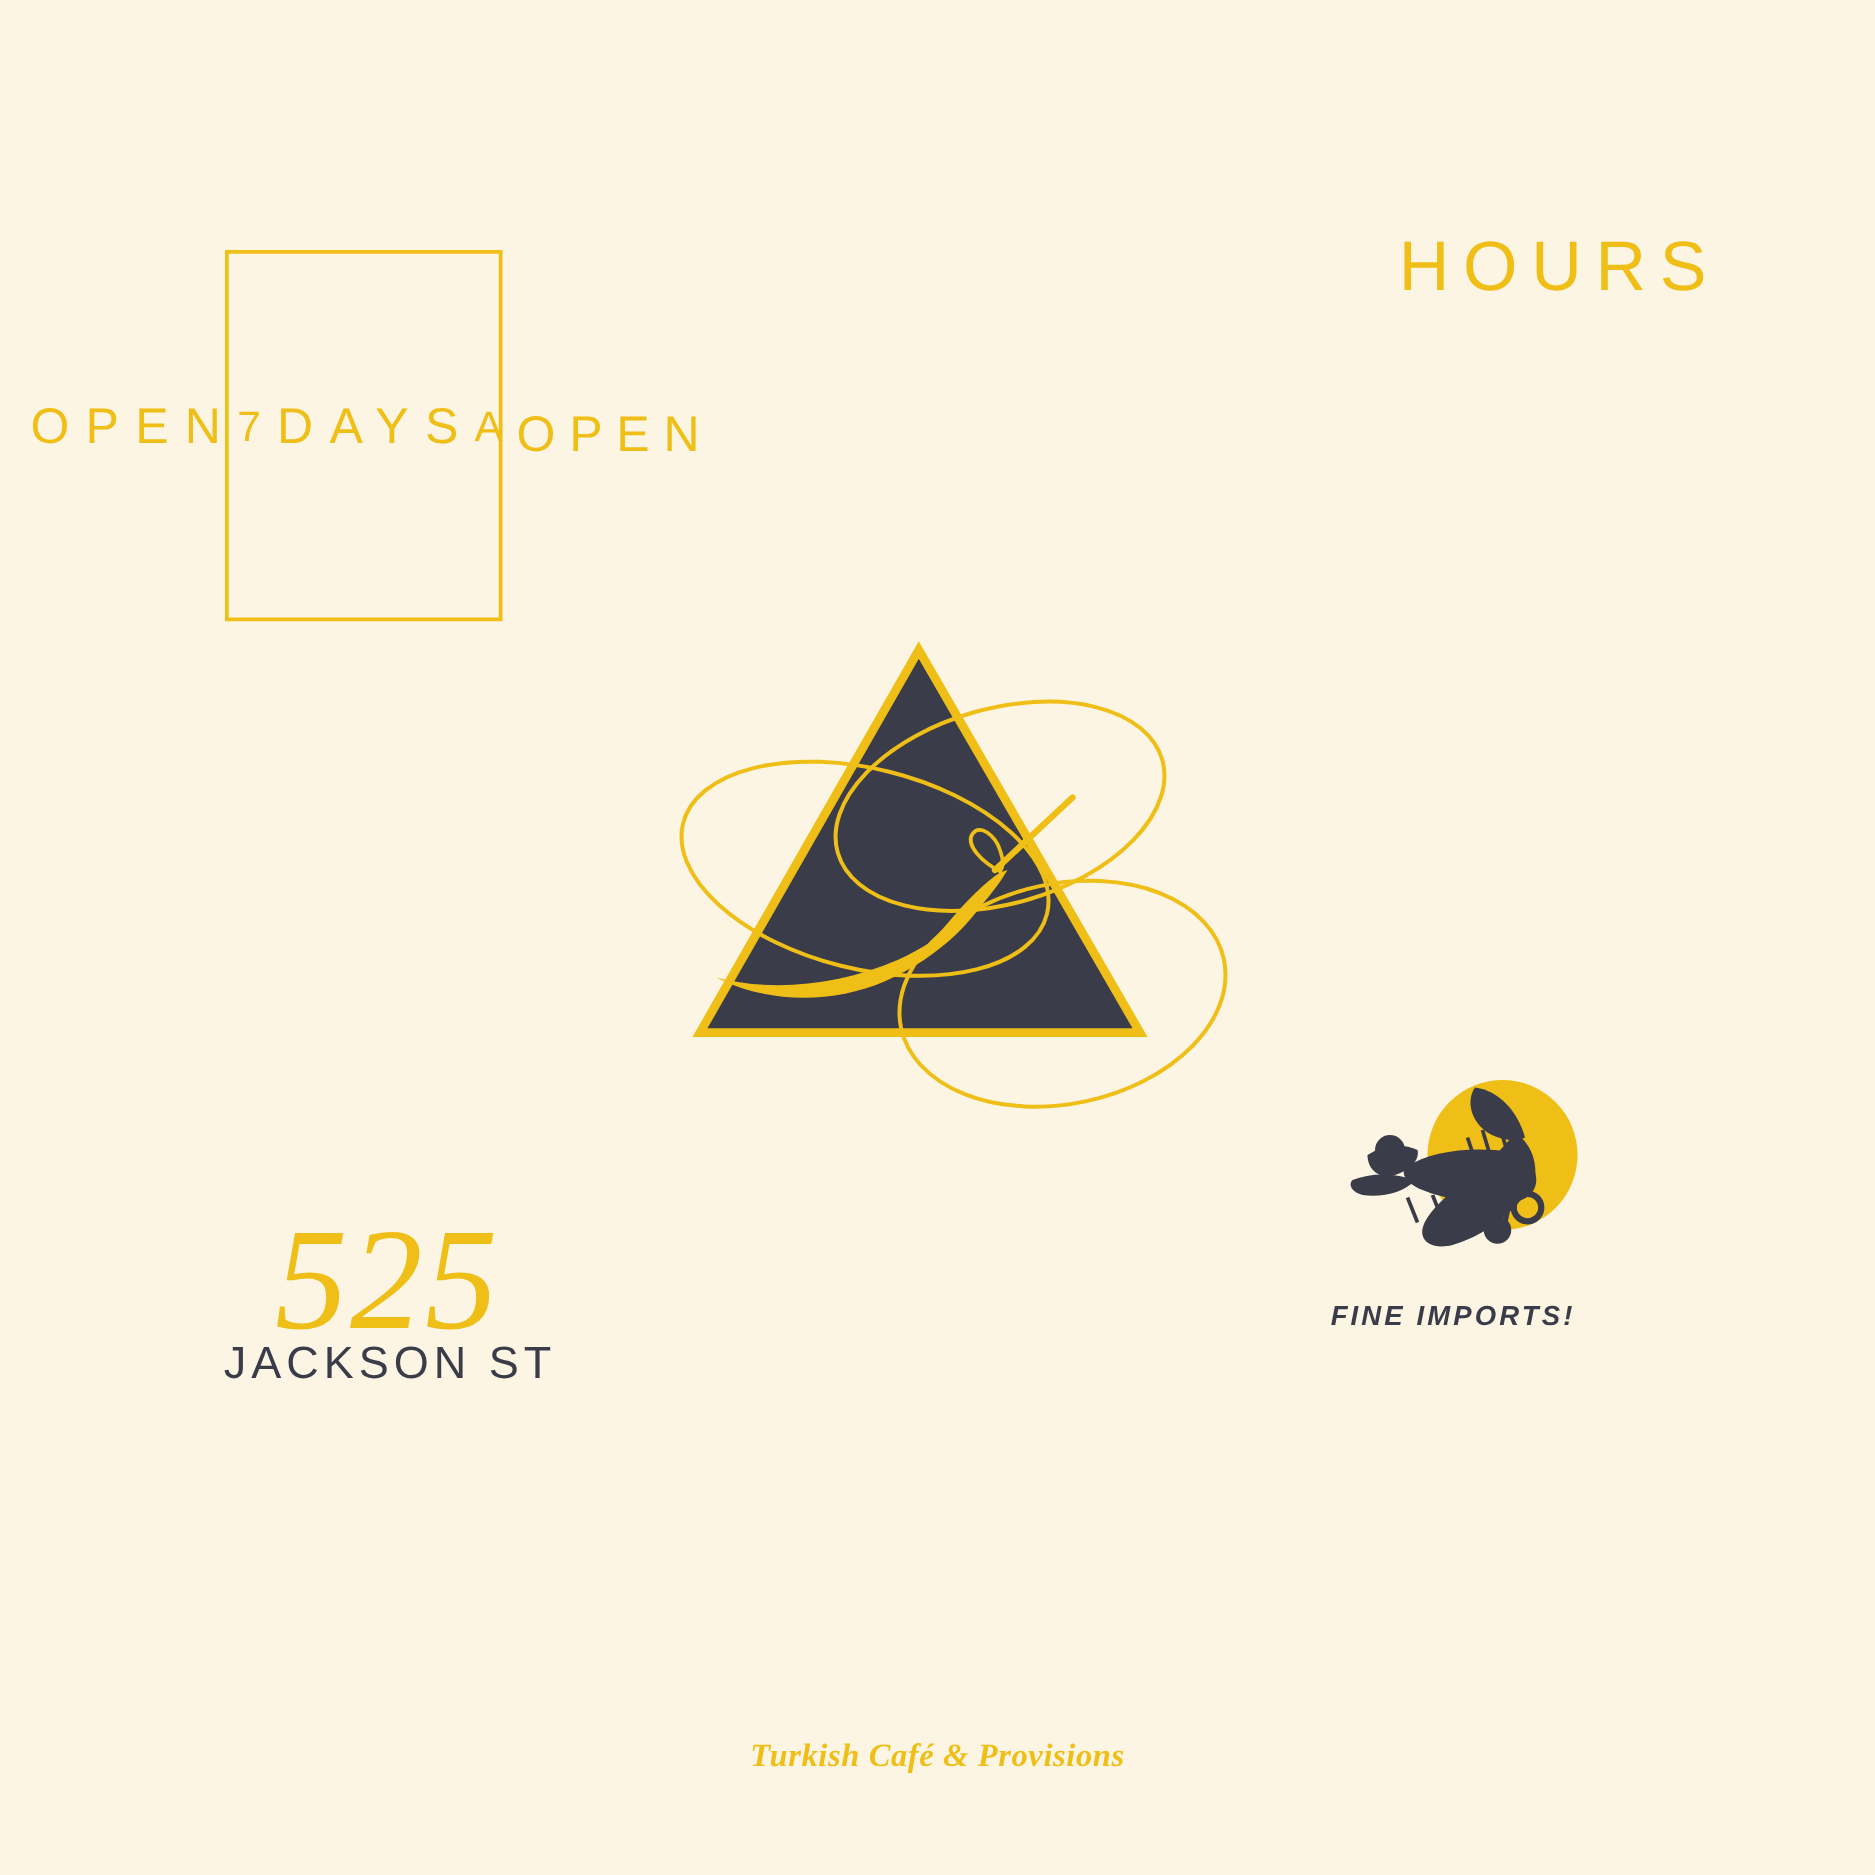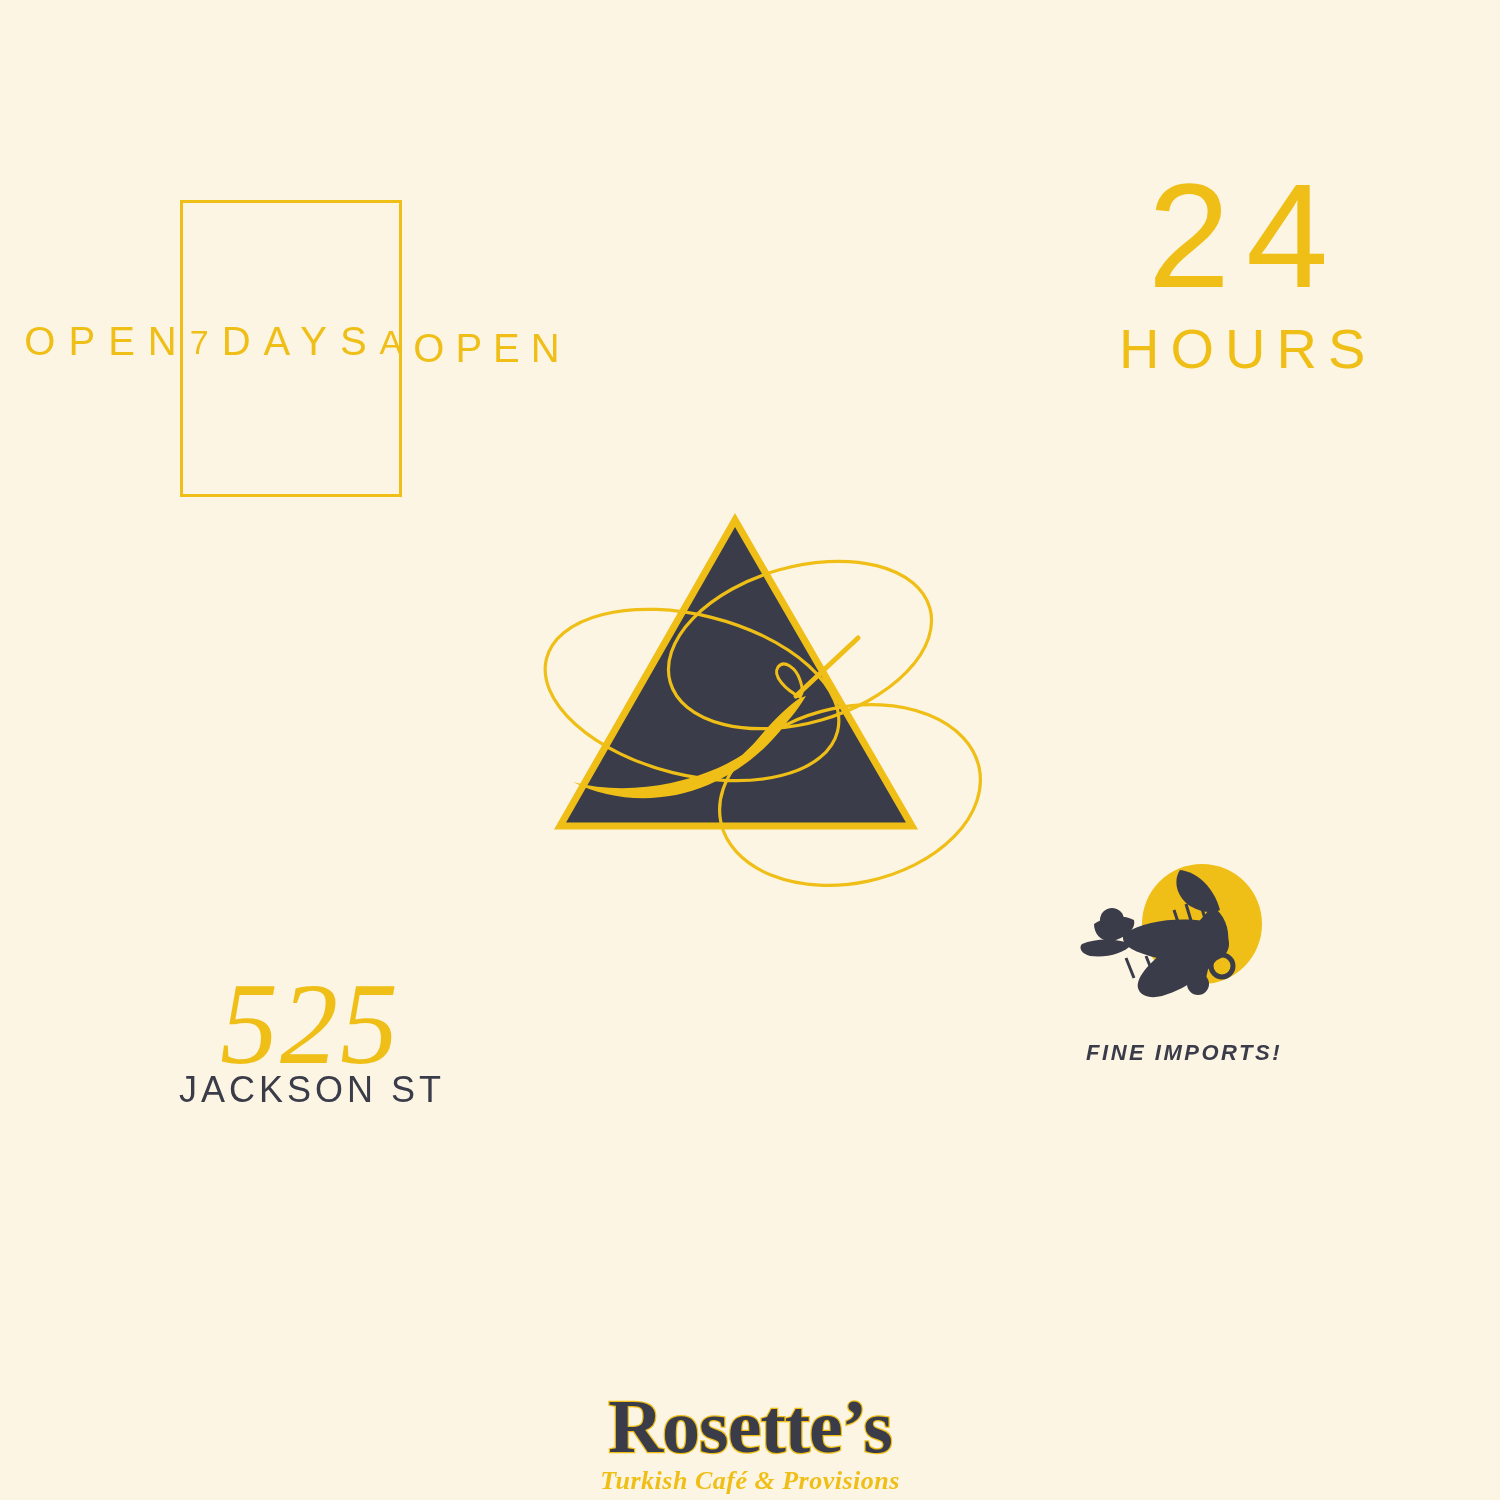--- a/index.html
+++ b/index.html
@@ -111,21 +111,21 @@
     color: #3A3C49;
     margin-top: -6px;
   }
 
   
   .imports {
     position: absolute;
     left: 1062px;
     top: 862px;
     width: 220px;
-    text-align: right;
+    text-align: left;
   }
   .plane-art { width: 220px; height: 160px; position: relative; }
   .plane-art svg { display: block; width: 220px; height: 160px; }
   .imports-label {
     font-family: "Liberation Sans", sans-serif;
     font-style: italic;
     font-weight: 700;
     font-size: 22px;
     letter-spacing: 2.5px;
     text-indent: 2.5px;
@@ -168,21 +168,20 @@
 
   <div class="open-box">
     <div class="open-line ol-open">OPEN</div>
     <div class="open-line ol-7">7</div>
     <div class="open-line ol-days">DAYS</div>
     <div class="open-line ol-a">A</div>
     <div class="open-line ol-week">OPEN</div>
   </div>
 
   <div class="hours-block">
-    <div class="hours-number">24</div>
     <div class="hours-word">HOURS</div>
   </div>
 
   <div class="emblem">
     <svg viewBox="0 0 520 420" xmlns="http://www.w3.org/2000/svg">
 
       <polygon points="235,30 412,336 60,336" fill="#3A3C49" stroke="#EFBF17" stroke-width="7" stroke-linejoin="miter"></polygon>
 
       <ellipse cx="300" cy="155" rx="135" ry="78" fill="none" stroke="#EFBF17" stroke-width="3.2" transform="rotate(-16 300 155)"></ellipse>
       <ellipse cx="192" cy="205" rx="150" ry="80" fill="none" stroke="#EFBF17" stroke-width="3.2" transform="rotate(14 192 205)"></ellipse>
@@ -236,17 +235,16 @@
           <path d="M128 98 L 132 116 M 146 98 L 142 116" stroke="#3A3C49" stroke-width="4" fill="none"></path>
           <circle cx="136" cy="122" r="11"></circle>
           <circle cx="160" cy="104" r="11" fill="none" stroke="#3A3C49" stroke-width="5"></circle>
         </g>
       </svg>
     </div>
     <div class="imports-label">FINE IMPORTS!</div>
   </div>
 
   <div class="wordmark">
-    <div class="wordmark-name">Rosette’s</div>
     <div class="wordmark-tagline">Turkish Café &amp; Provisions</div>
   </div>
 
 </div>
 
 </body></html>

